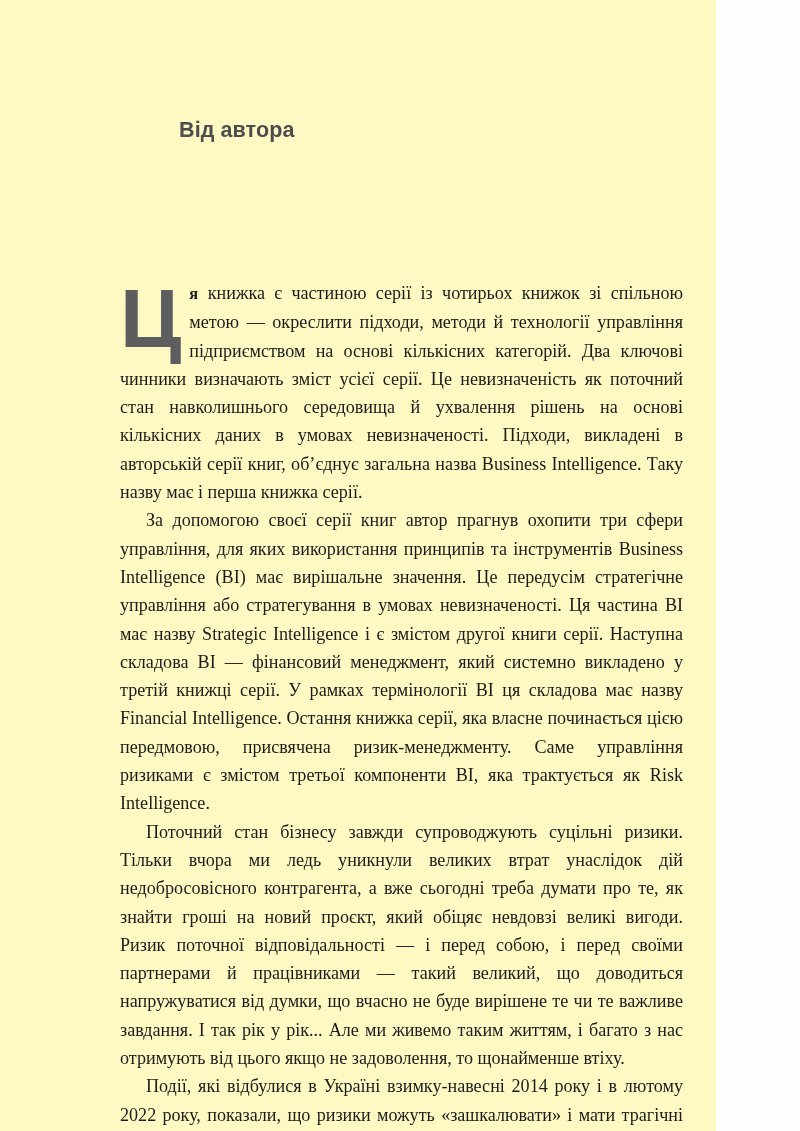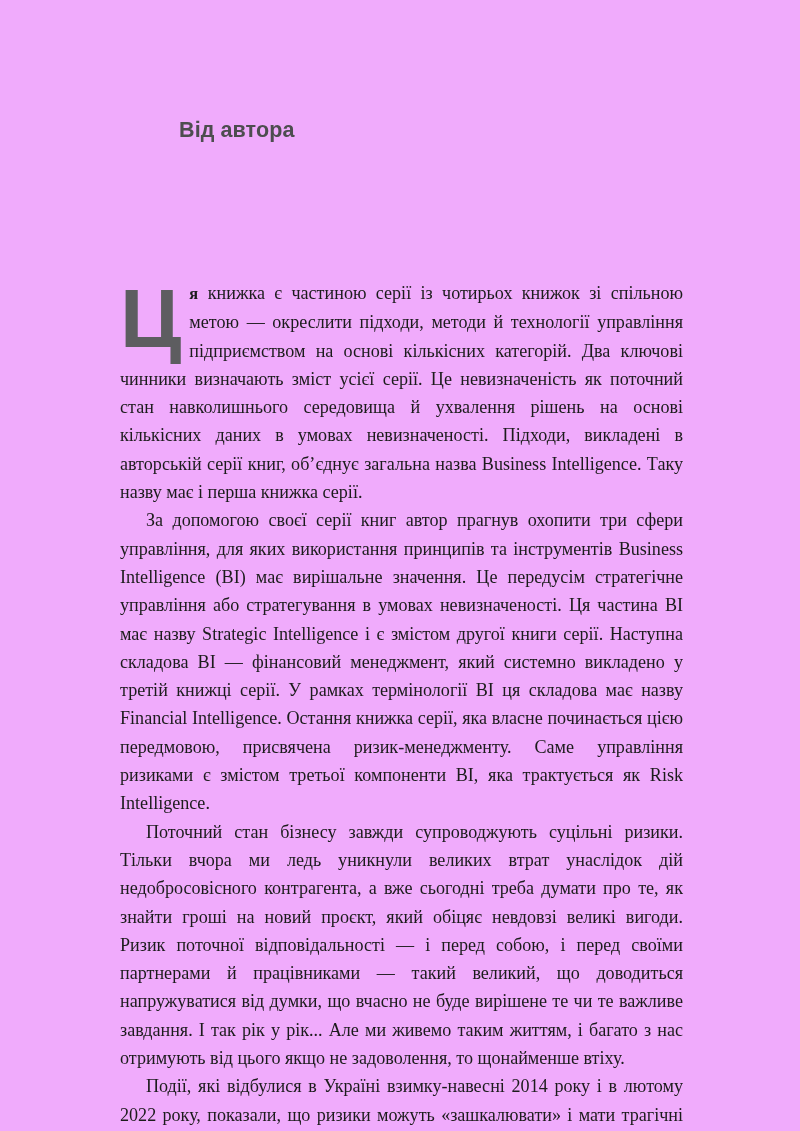--- a/index.html
+++ b/index.html
@@ -15,23 +15,23 @@
     color: #1a1a1a;
     overflow: hidden;
     position: relative;
     -webkit-font-smoothing: antialiased;
   }
 
   .page {
     position: absolute;
     left: 0;
     top: 0;
-    width: 800px;
+    width: 716px;
     height: 1131px;
-    background: #f0abfc;
+    background: #fef9c3;
   }
 
   
   .chapter-title {
     position: absolute;
     left: 179px;
     top: 104px;
     font-family: "Liberation Sans", "DejaVu Sans", sans-serif;
     font-weight: bold;
     font-size: 21.5px;

